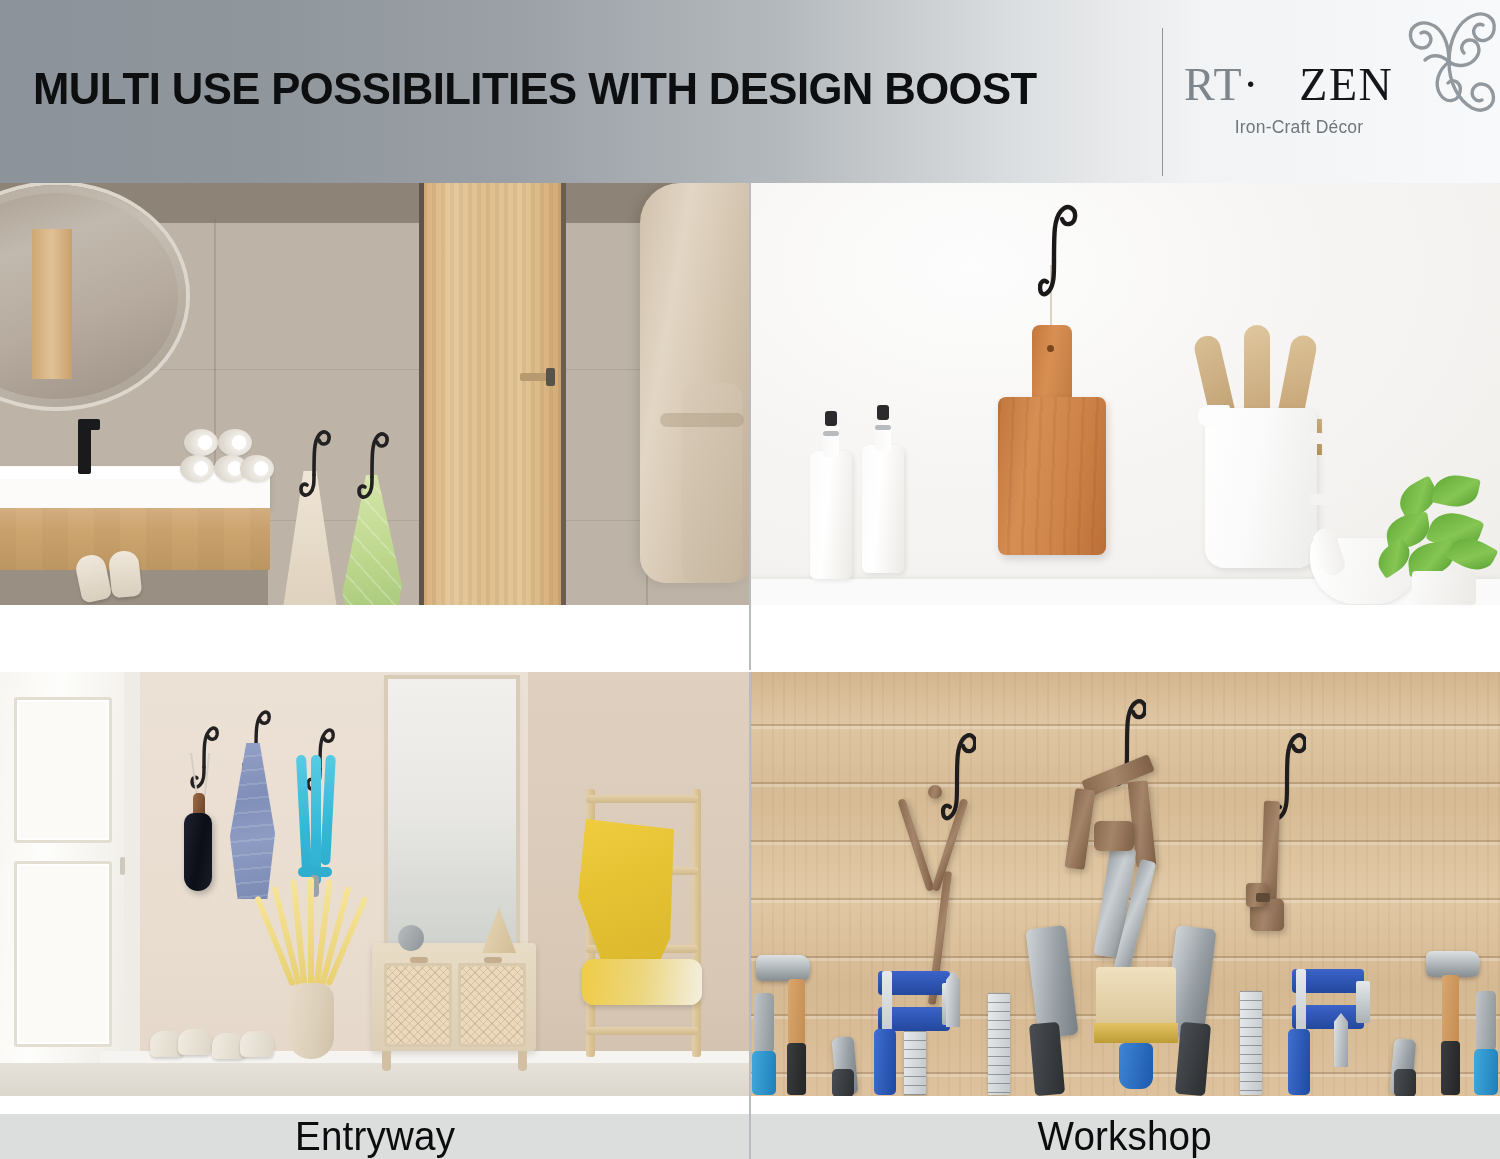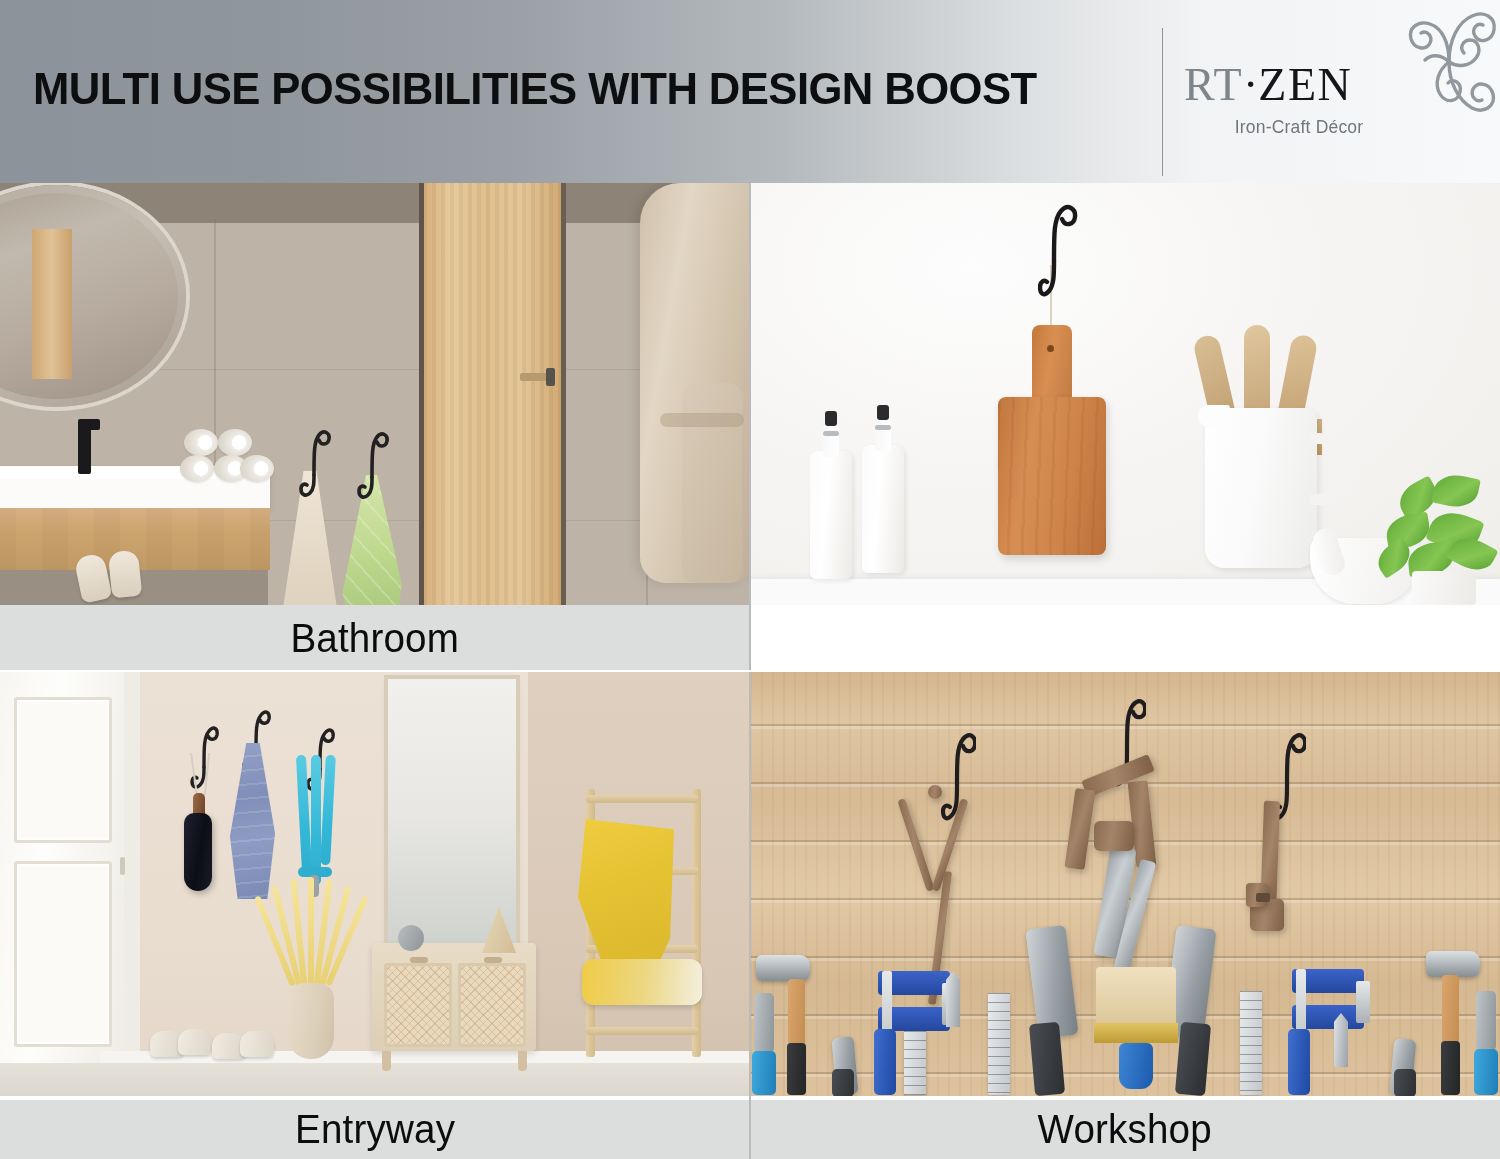--- a/index.html
+++ b/index.html
@@ -29,21 +29,21 @@
   }
 
   
   .logo-block{position:absolute;left:1184px;top:60px;width:230px;}
   .logo-word{
     font-family:"Liberation Serif",serif;
     font-size:46px;line-height:50px;letter-spacing:1.5px;white-space:nowrap;
   }
   .logo-rt{color:#7d868d;}
   .logo-dot{color:#14161a;letter-spacing:0;}
-  .logo-zen{color:#14161a;}
+  .logo-zen{color:#14161a;margin-left:41px;}
   .logo-tag{
     font-family:"Liberation Sans",sans-serif;
     font-size:17.5px;color:#6f767c;letter-spacing:0.2px;
     margin-top:7px;text-align:center;white-space:nowrap;
   }
   .logo-flourish{
     position:absolute;left:1386px;top:4px;width:112px;height:118px;
     opacity:.92;
   }
 
@@ -56,21 +56,21 @@
   .cell.bl{left:0;top:488px;}
   .cell.br{left:750px;top:488px;}
 
   .photo{position:absolute;left:0;top:0;width:750px;height:422px;overflow:hidden;}
   .cell.bl .photo,.cell.br .photo{height:425px;}
 
   .labelbar{
     position:absolute;left:0;bottom:0;width:750px;height:66px;
     background:#dcdddd;display:flex;align-items:center;justify-content:center;
   }
-  .cell.bl .labelbar,.cell.br .labelbar{height:59px;}
+  .cell.bl .labelbar,.cell.br .labelbar{height:45px;}
   .labeltext{
     font-family:"Liberation Sans",sans-serif;
     font-size:41px;color:#0b0c0d;letter-spacing:0.2px;
     transform:scaleX(0.94);transform-origin:center;
   }
   .vdiv{position:absolute;left:749px;top:0;width:2px;height:976px;background:#b9bcbe;z-index:30;}
   .hdiv{position:absolute;left:0;top:487px;width:1500px;height:2px;background:#ffffff;z-index:30;}
   .hook{position:absolute;width:34px;height:96px;}
 
   
@@ -327,23 +327,20 @@
             <path d="M17 52 C17 60 17 66 13 70 C9 74 4 72 4 66 C4 62 7 60 10 62"></path>
           </g>
         </svg>
         <svg class="hook" style="left:355px;top:242px;" viewBox="0 0 34 96">
           <g fill="none" stroke="#232021" stroke-width="3.6" stroke-linecap="round">
             <path d="M17 52 C17 30 17 18 22 12 C27 6 33 10 32 16 C31 22 24 23 22 17"></path>
             <path d="M17 52 C17 60 17 66 13 70 C9 74 4 72 4 66 C4 62 7 60 10 62"></path>
           </g>
         </svg>
       </div>
-      <div class="labelbar">
-        <span class="labeltext">Bathroom</span>
-      </div>
     </div>
 
     <div class="cell tr">
       <div class="photo">
         <div class="kit-wall"></div>
         <div class="kit-shelf"></div>
 
         <div>
           <div class="bottle" style="left:60px;top:268px;"></div>
           <div class="bottle-neck" style="left:73px;top:240px;"></div>

